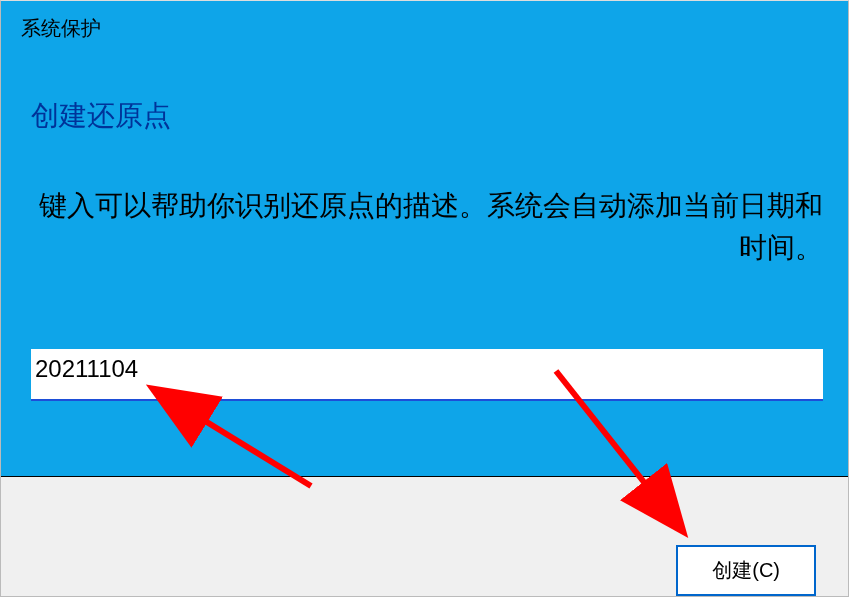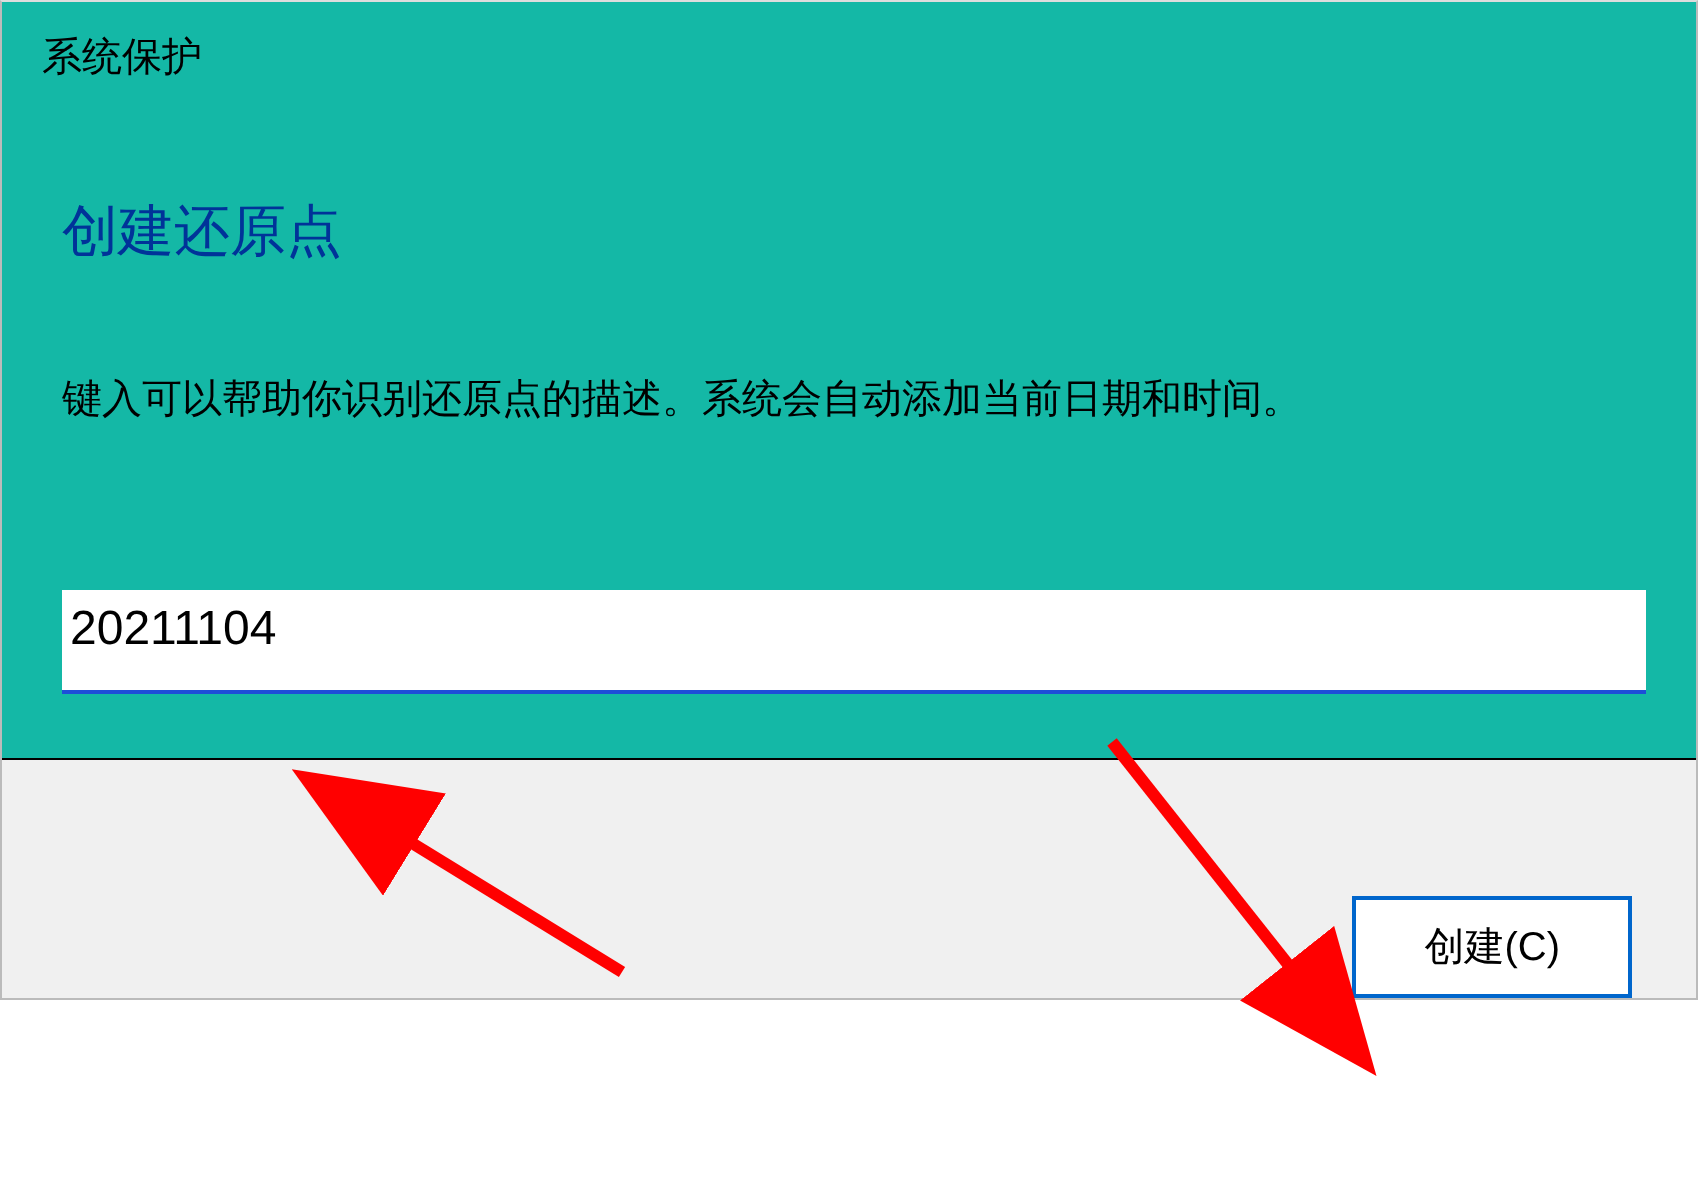--- a/index.html
+++ b/index.html
@@ -10,46 +10,47 @@
     body {
       font-family: "Microsoft YaHei", "Segoe UI", sans-serif;
       background: #fff;
       width: 849px;
       height: 600px;
       overflow: hidden;
       position: relative;
     }
     .window {
       width: 849px;
-      height: 500px;
+      height: 597px;
       border: 1px solid #bbb;
       border-top: 1px solid #ddd;
       position: relative;
-      background: #14b8a6;
+      background: #0ea5e9;
     }
     .titlebar {
       padding: 14px 20px 0 20px;
       font-size: 20px;
       color: #000;
     }
     .content-area {
       padding: 30px 25px 0 30px;
     }
     .heading {
       font-size: 28px;
       color: #003399;
       margin-top: 25px;
       margin-bottom: 50px;
       font-weight: normal;
     }
     .description {
-      font-size: 20px;
+      font-size: 28px;
       color: #000;
       line-height: 1.5;
       margin-bottom: 80px;
+      text-align: right;
     }
     .input-field {
       width: 100%;
       border: none;
       border-bottom: 2px solid #1d4ed8;
       font-size: 24px;
       padding: 6px 4px 16px 4px;
       outline: none;
       color: #000;
       font-family: inherit;

